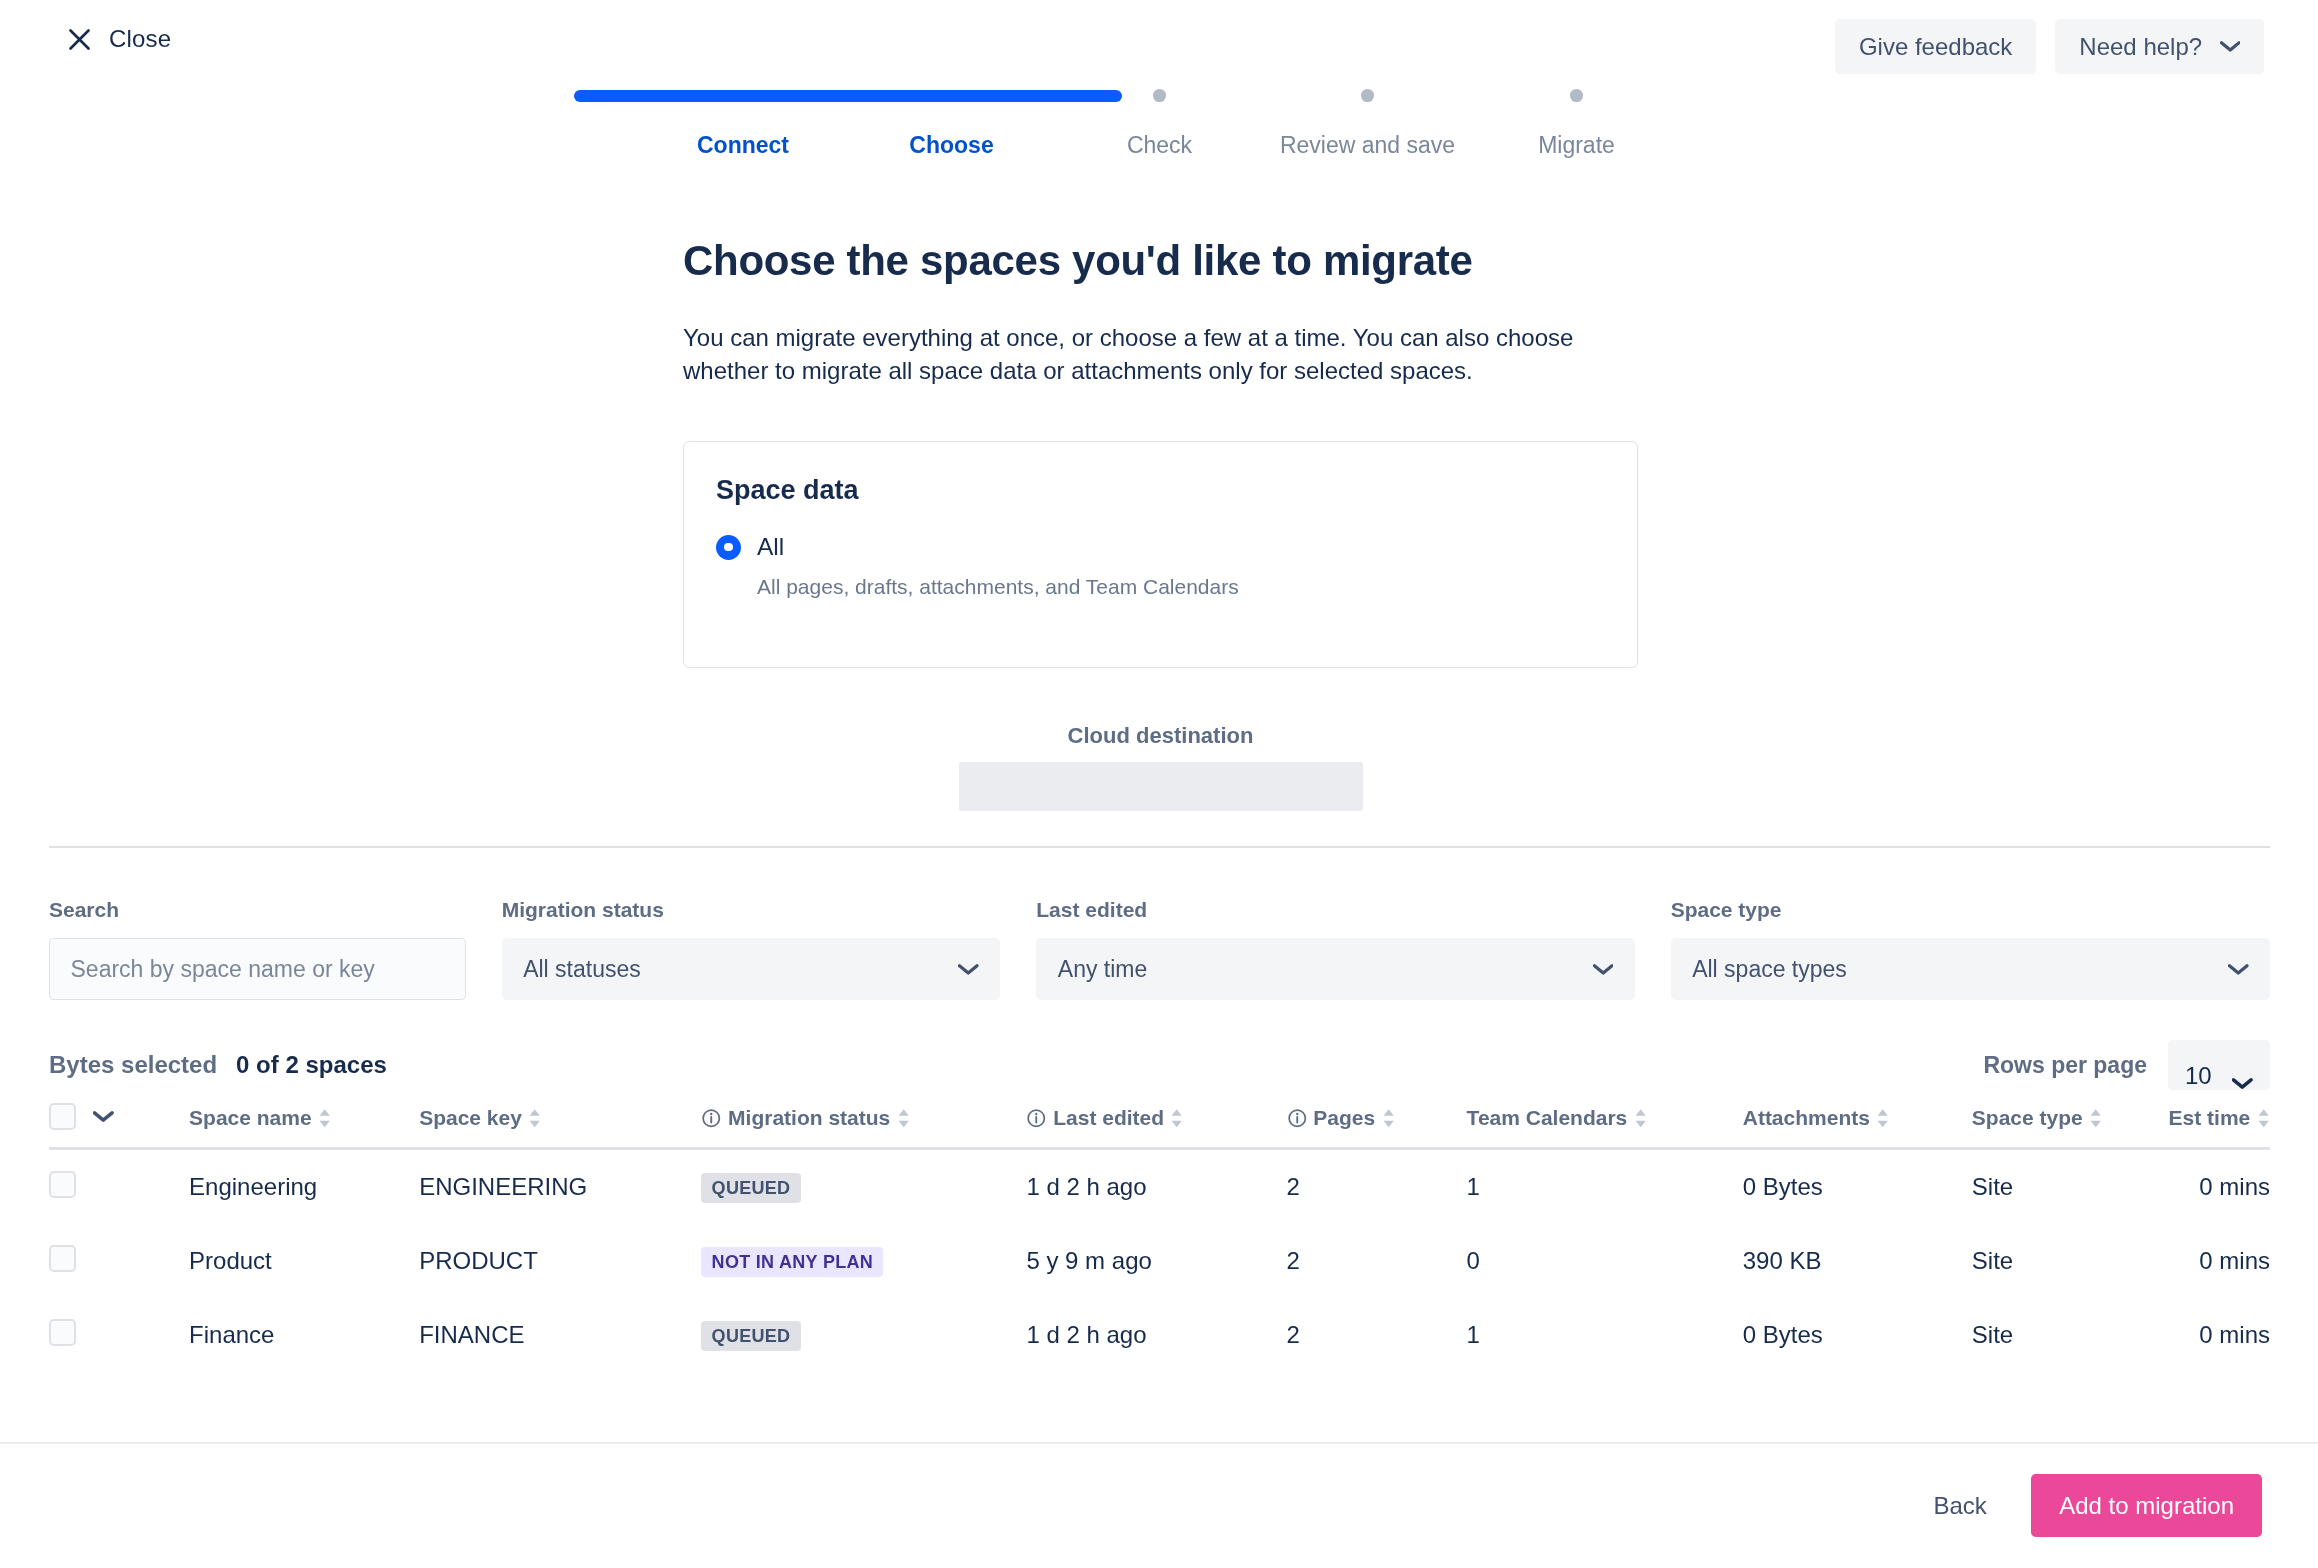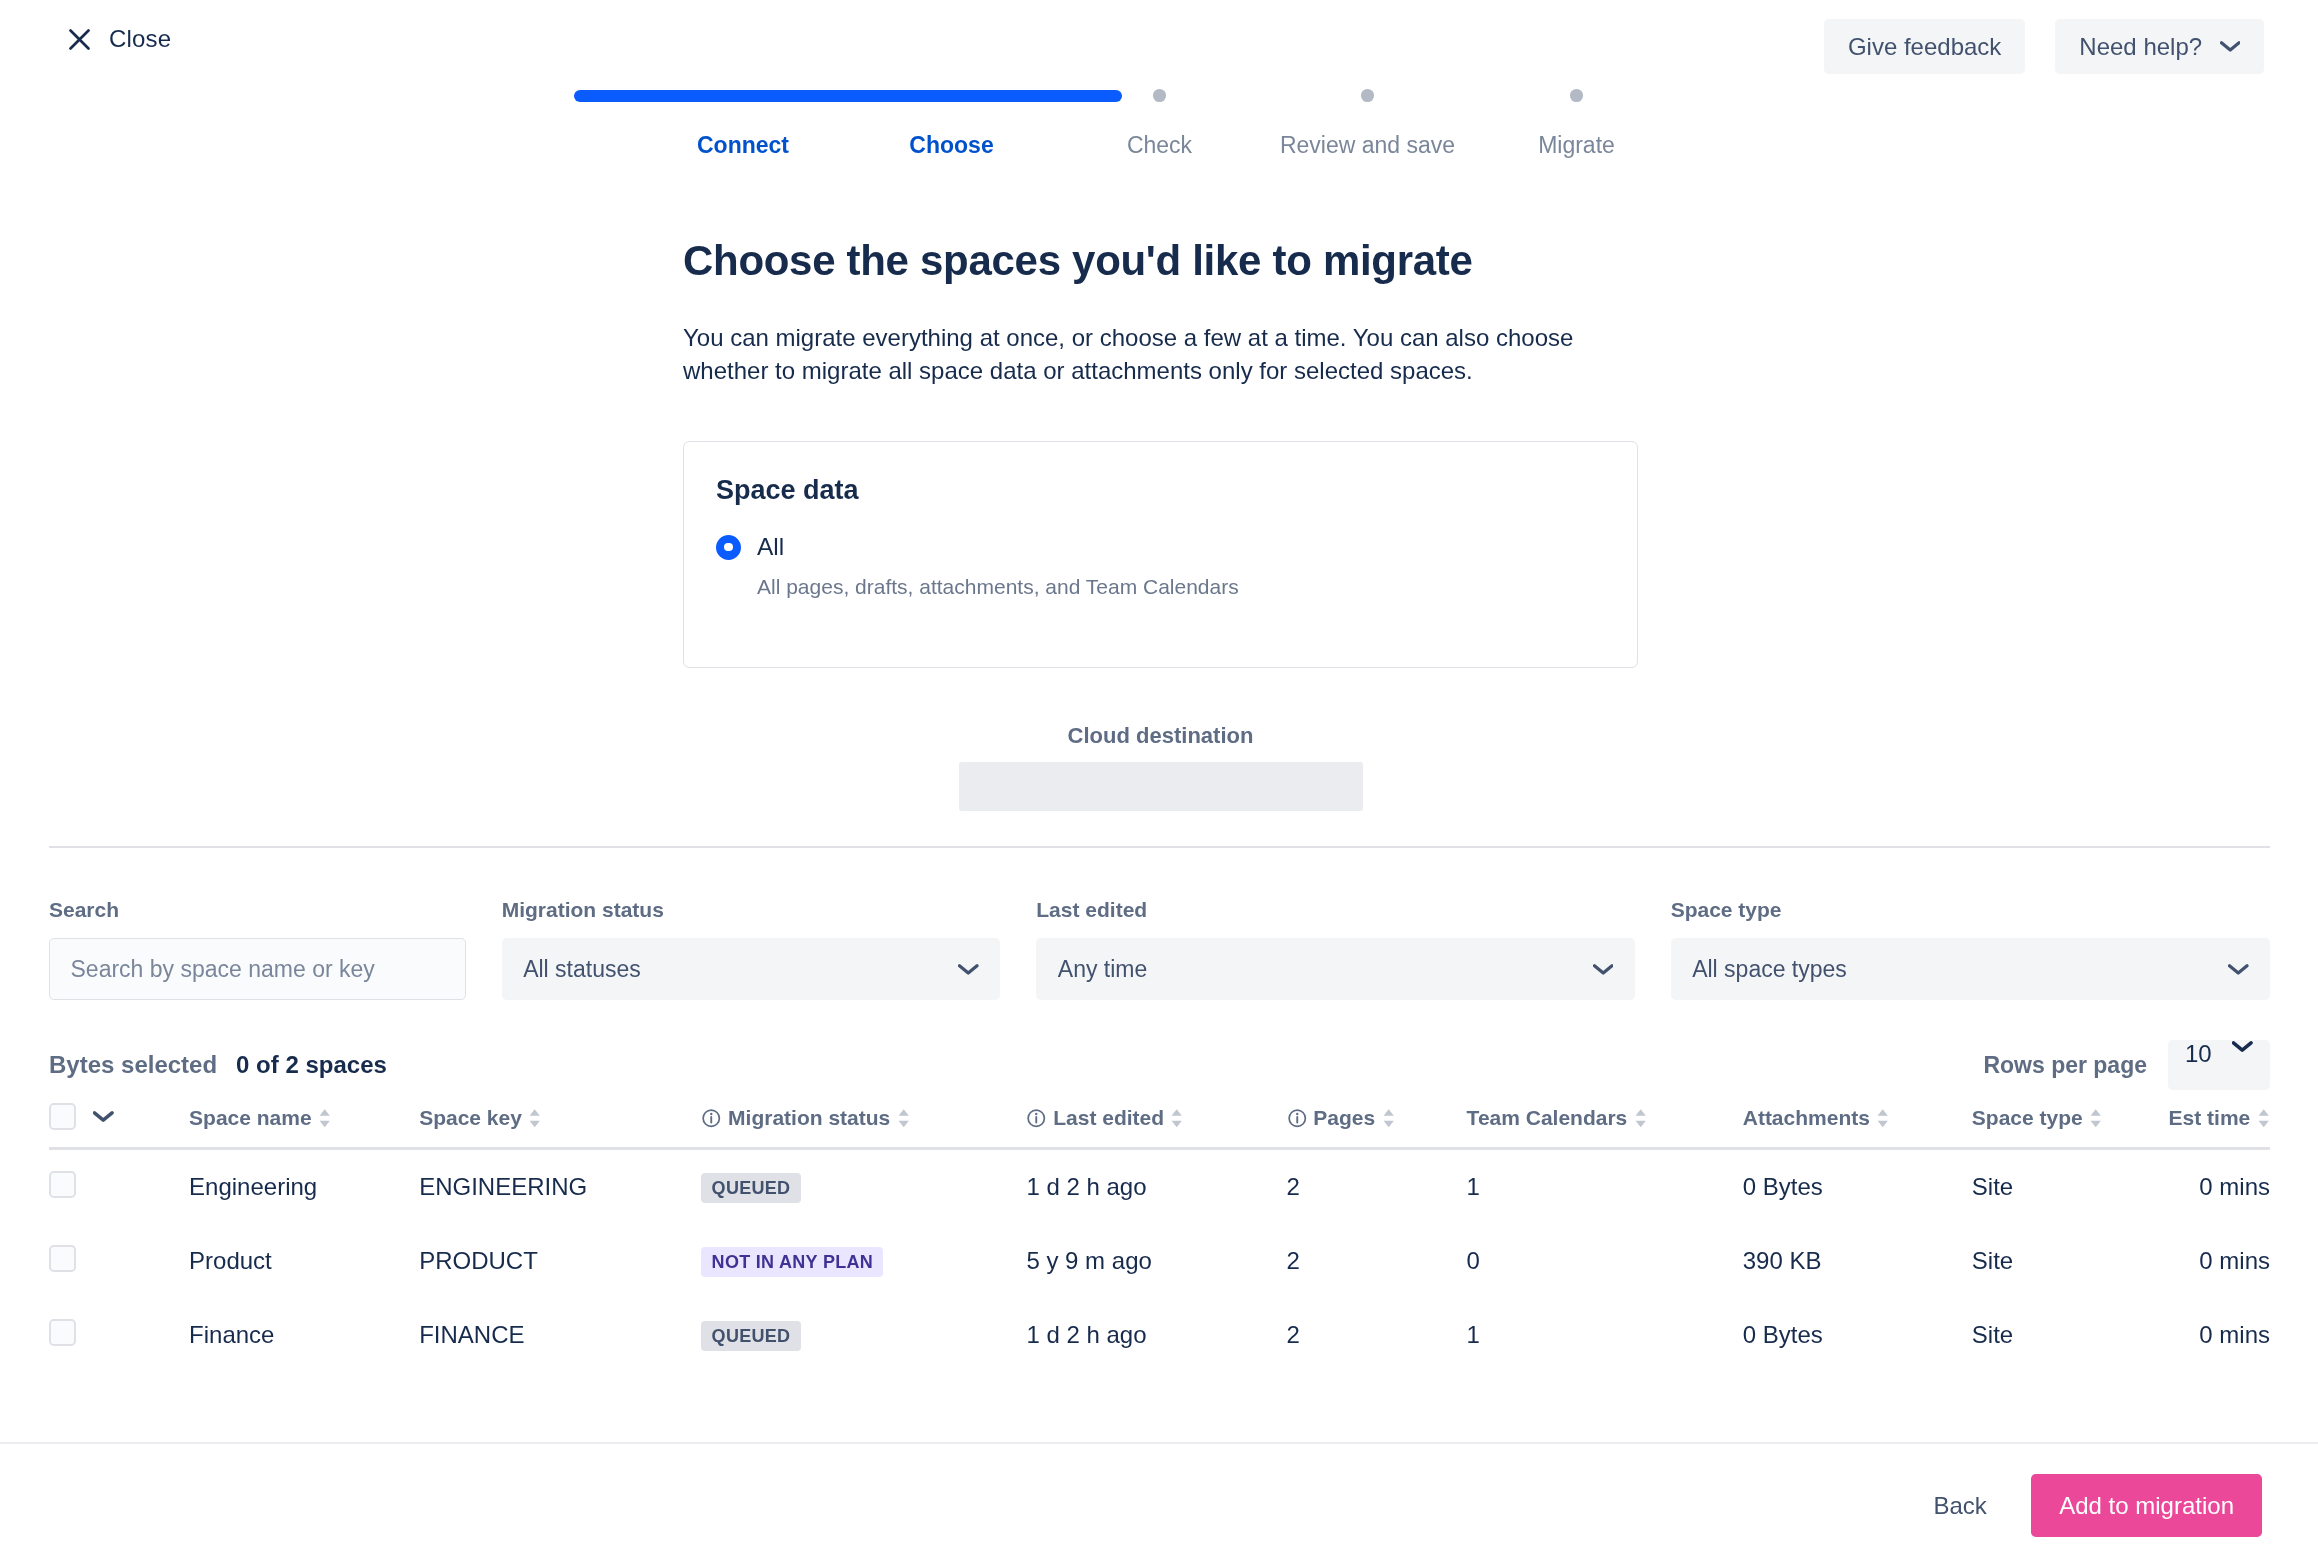--- a/index.html
+++ b/index.html
@@ -19,21 +19,21 @@
   .close-btn {
     position: absolute; left: 66px; top: 25px;
     display: flex; align-items: center; gap: 16px;
     cursor: pointer;
   }
   .close-x { width: 27px; height: 27px; display: block; }
   .close-label { font-size: 24px; color: #172B4D; letter-spacing: 0.2px; }
 
   .top-right {
     position: absolute; right: 55px; top: 19px;
-    display: flex; align-items: center; gap: 30px;
+    display: flex; align-items: center; gap: 19px;
   }
   .ghost-btn {
     background: #F4F5F7; border: none; border-radius: 4.7px;
     height: 55px; padding: 0 24px;
     font-family: "Liberation Sans", sans-serif;
     font-size: 24px; color: #42526E; cursor: pointer;
     display: flex; align-items: center; gap: 17.4px;
     white-space: nowrap;
   }
   .chev { width: 20.5px; height: 12.6px; display:block; }
@@ -143,21 +143,21 @@
     position: absolute; top: 1040px; left: 49px; width: 2221px;
     display: flex; align-items: center; justify-content: space-between;
   }
   .totals-left { display: flex; align-items: center; gap: 19px; }
   .totals-label { font-size: 24px; color: #5E6C84; font-weight: bold; }
   .totals-value { font-size: 24px; color: #172B4D; font-weight: bold; }
   .rpp { display: flex; align-items: center; gap: 20.5px; }
   .rpp-label { font-size: 23px; color: #5E6C84; font-weight: bold; }
   .rpp-select {
     background: #F4F5F7; border-radius: 4.7px; height: 50px;
-    display: flex; align-items: flex-start; gap: 20.5px; padding: 0 17.4px;
+    display: flex; align-items: flex-end; gap: 20.5px; padding: 0 17.4px;
     font-size: 24px; color: #172B4D; cursor: pointer;
   }
 
   
   .table-wrap {
     position: absolute; top: 1103px; left: 49px; width: 2221px; height: 317px;
     overflow: hidden;
   }
   table { width: 100%; border-collapse: collapse; table-layout: fixed; }
   thead th {

